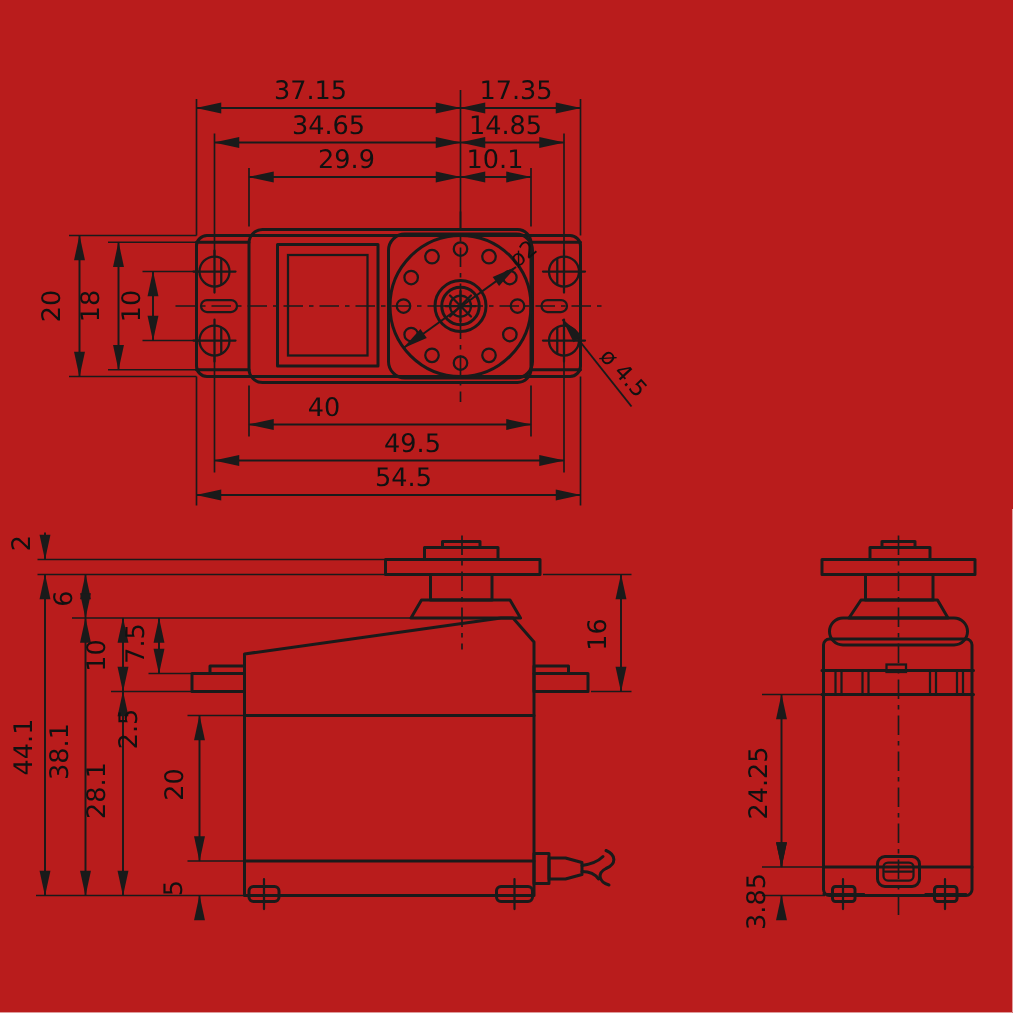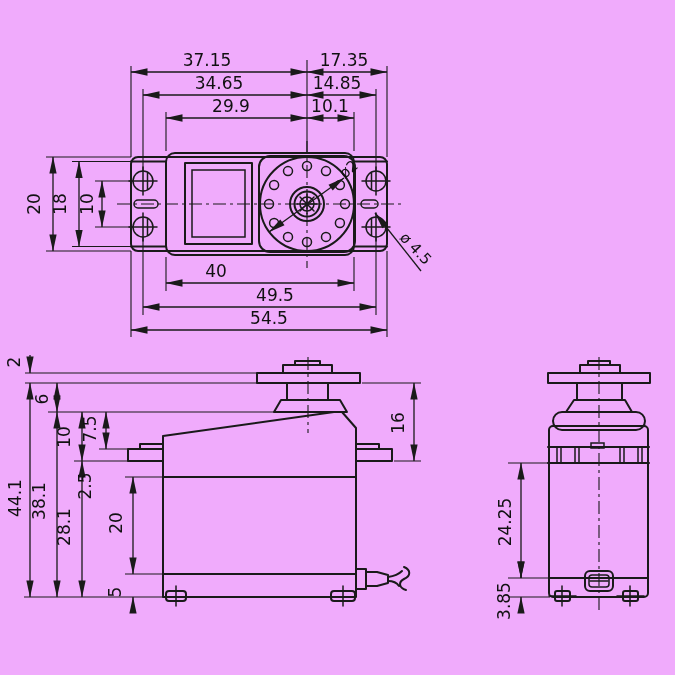--- a/index.html
+++ b/index.html
@@ -1,16 +1,16 @@
 <!DOCTYPE html>
 <html><head>
 <meta charset="utf-8">
 <style>
   html,body{margin:0;padding:0;background:#fff;}
-  .page{width:675px;height:675px;background:#f0abfc;position:relative;overflow:hidden;}
+  .page{width:675px;height:675px;background:#b91c1c;position:relative;overflow:hidden;}
   svg{display:block;}
   .ol{fill:none;stroke:#1a1a1a;stroke-width:2;stroke-linejoin:round;stroke-linecap:round;}
   .thin{fill:none;stroke:#1a1a1a;stroke-width:1.5;stroke-linecap:round;}
   .dim{fill:none;stroke:#1a1a1a;stroke-width:1.3;}
   .ext{fill:none;stroke:#1a1a1a;stroke-width:1.1;}
   .cl{fill:none;stroke:#1a1a1a;stroke-width:1.1;stroke-dasharray:13 4 3 4;}
   text{font-family:"DejaVu Sans","Liberation Sans",sans-serif;font-size:17px;fill:#111;}
   .sm{font-size:15px;}
 </style>
 </head>

